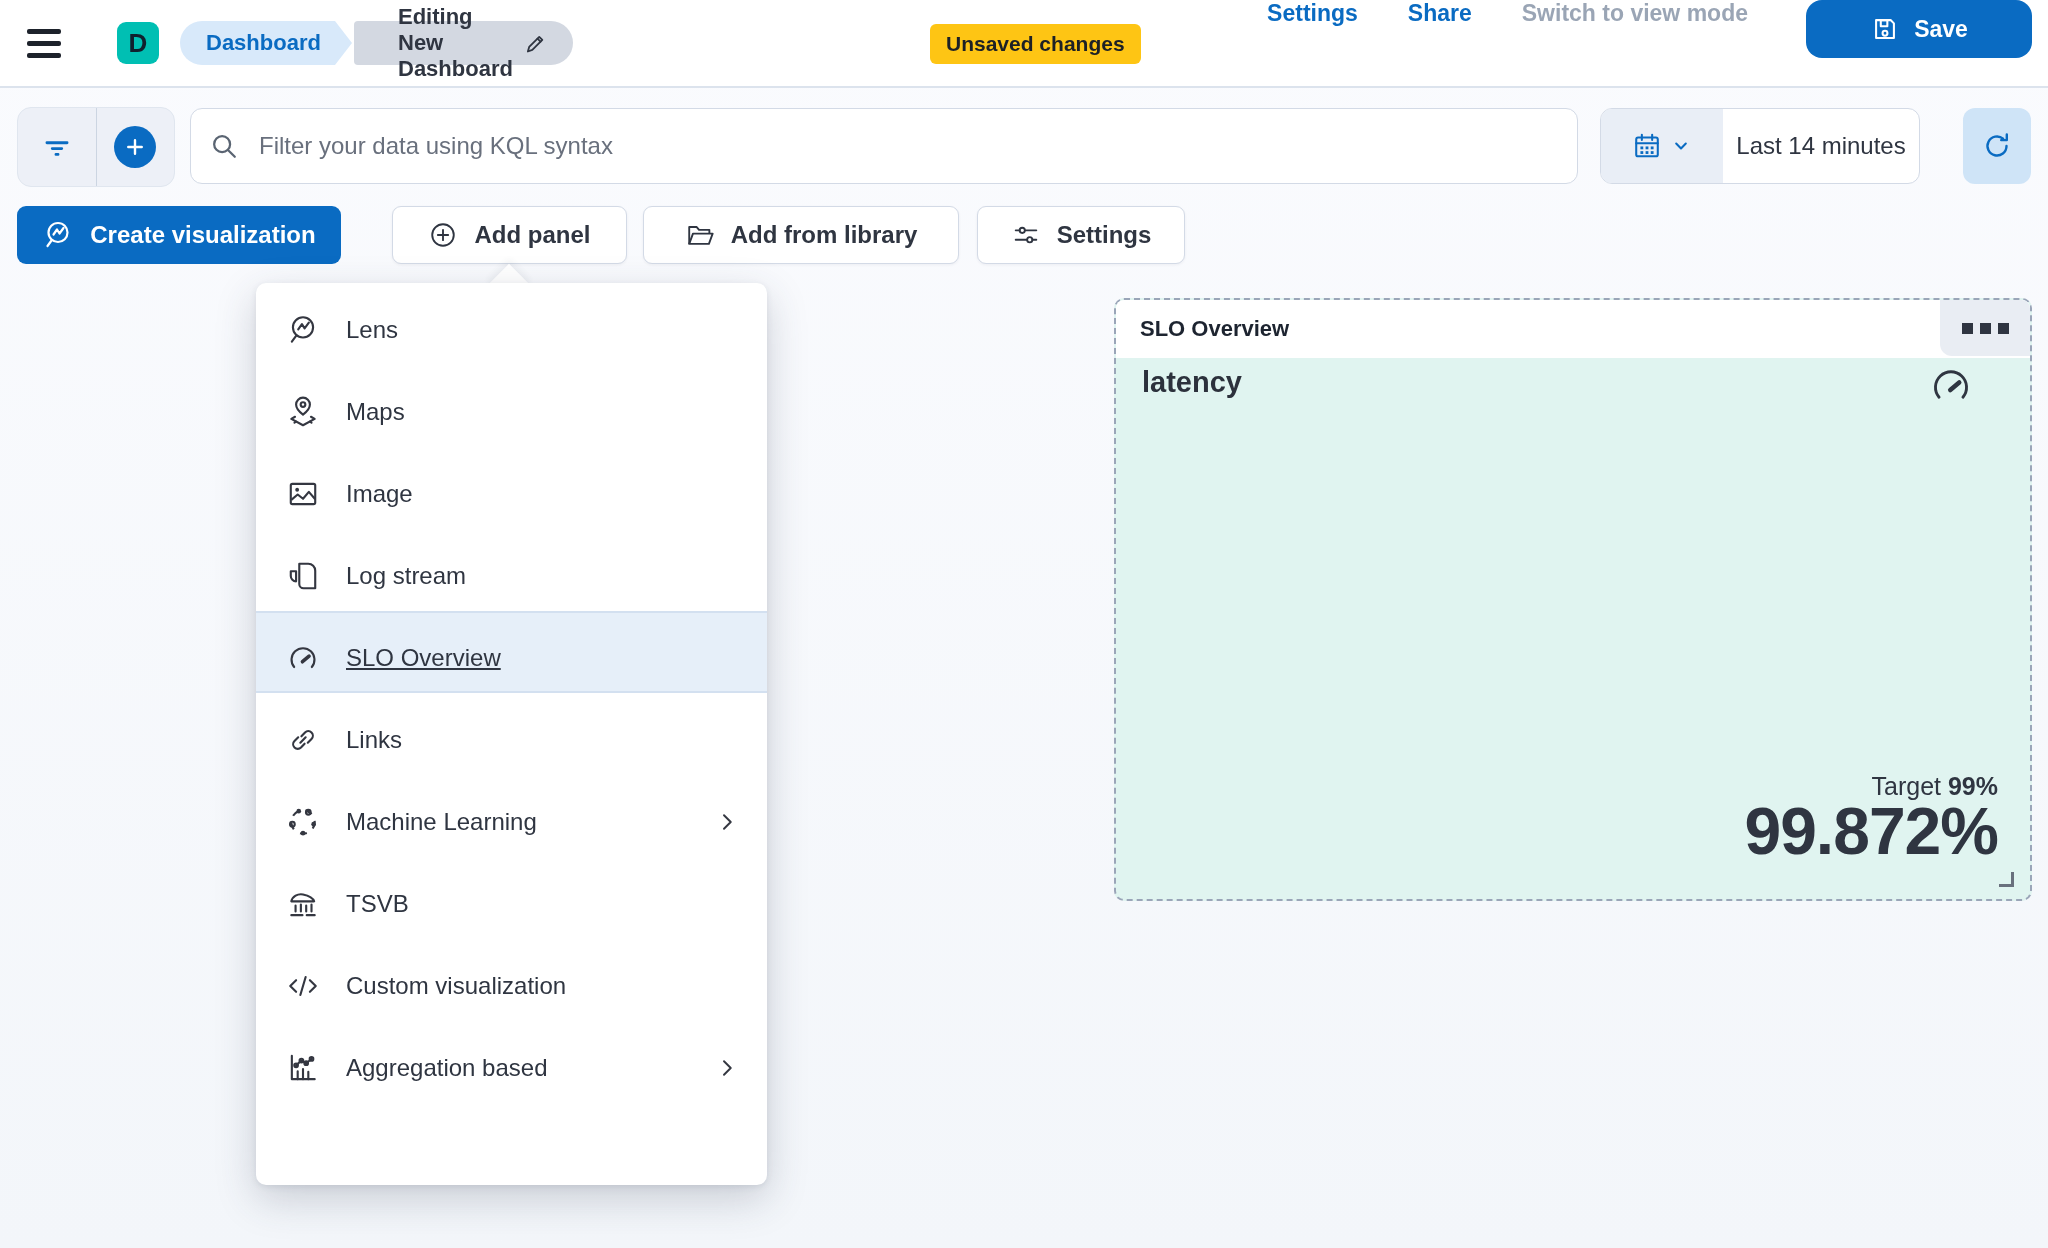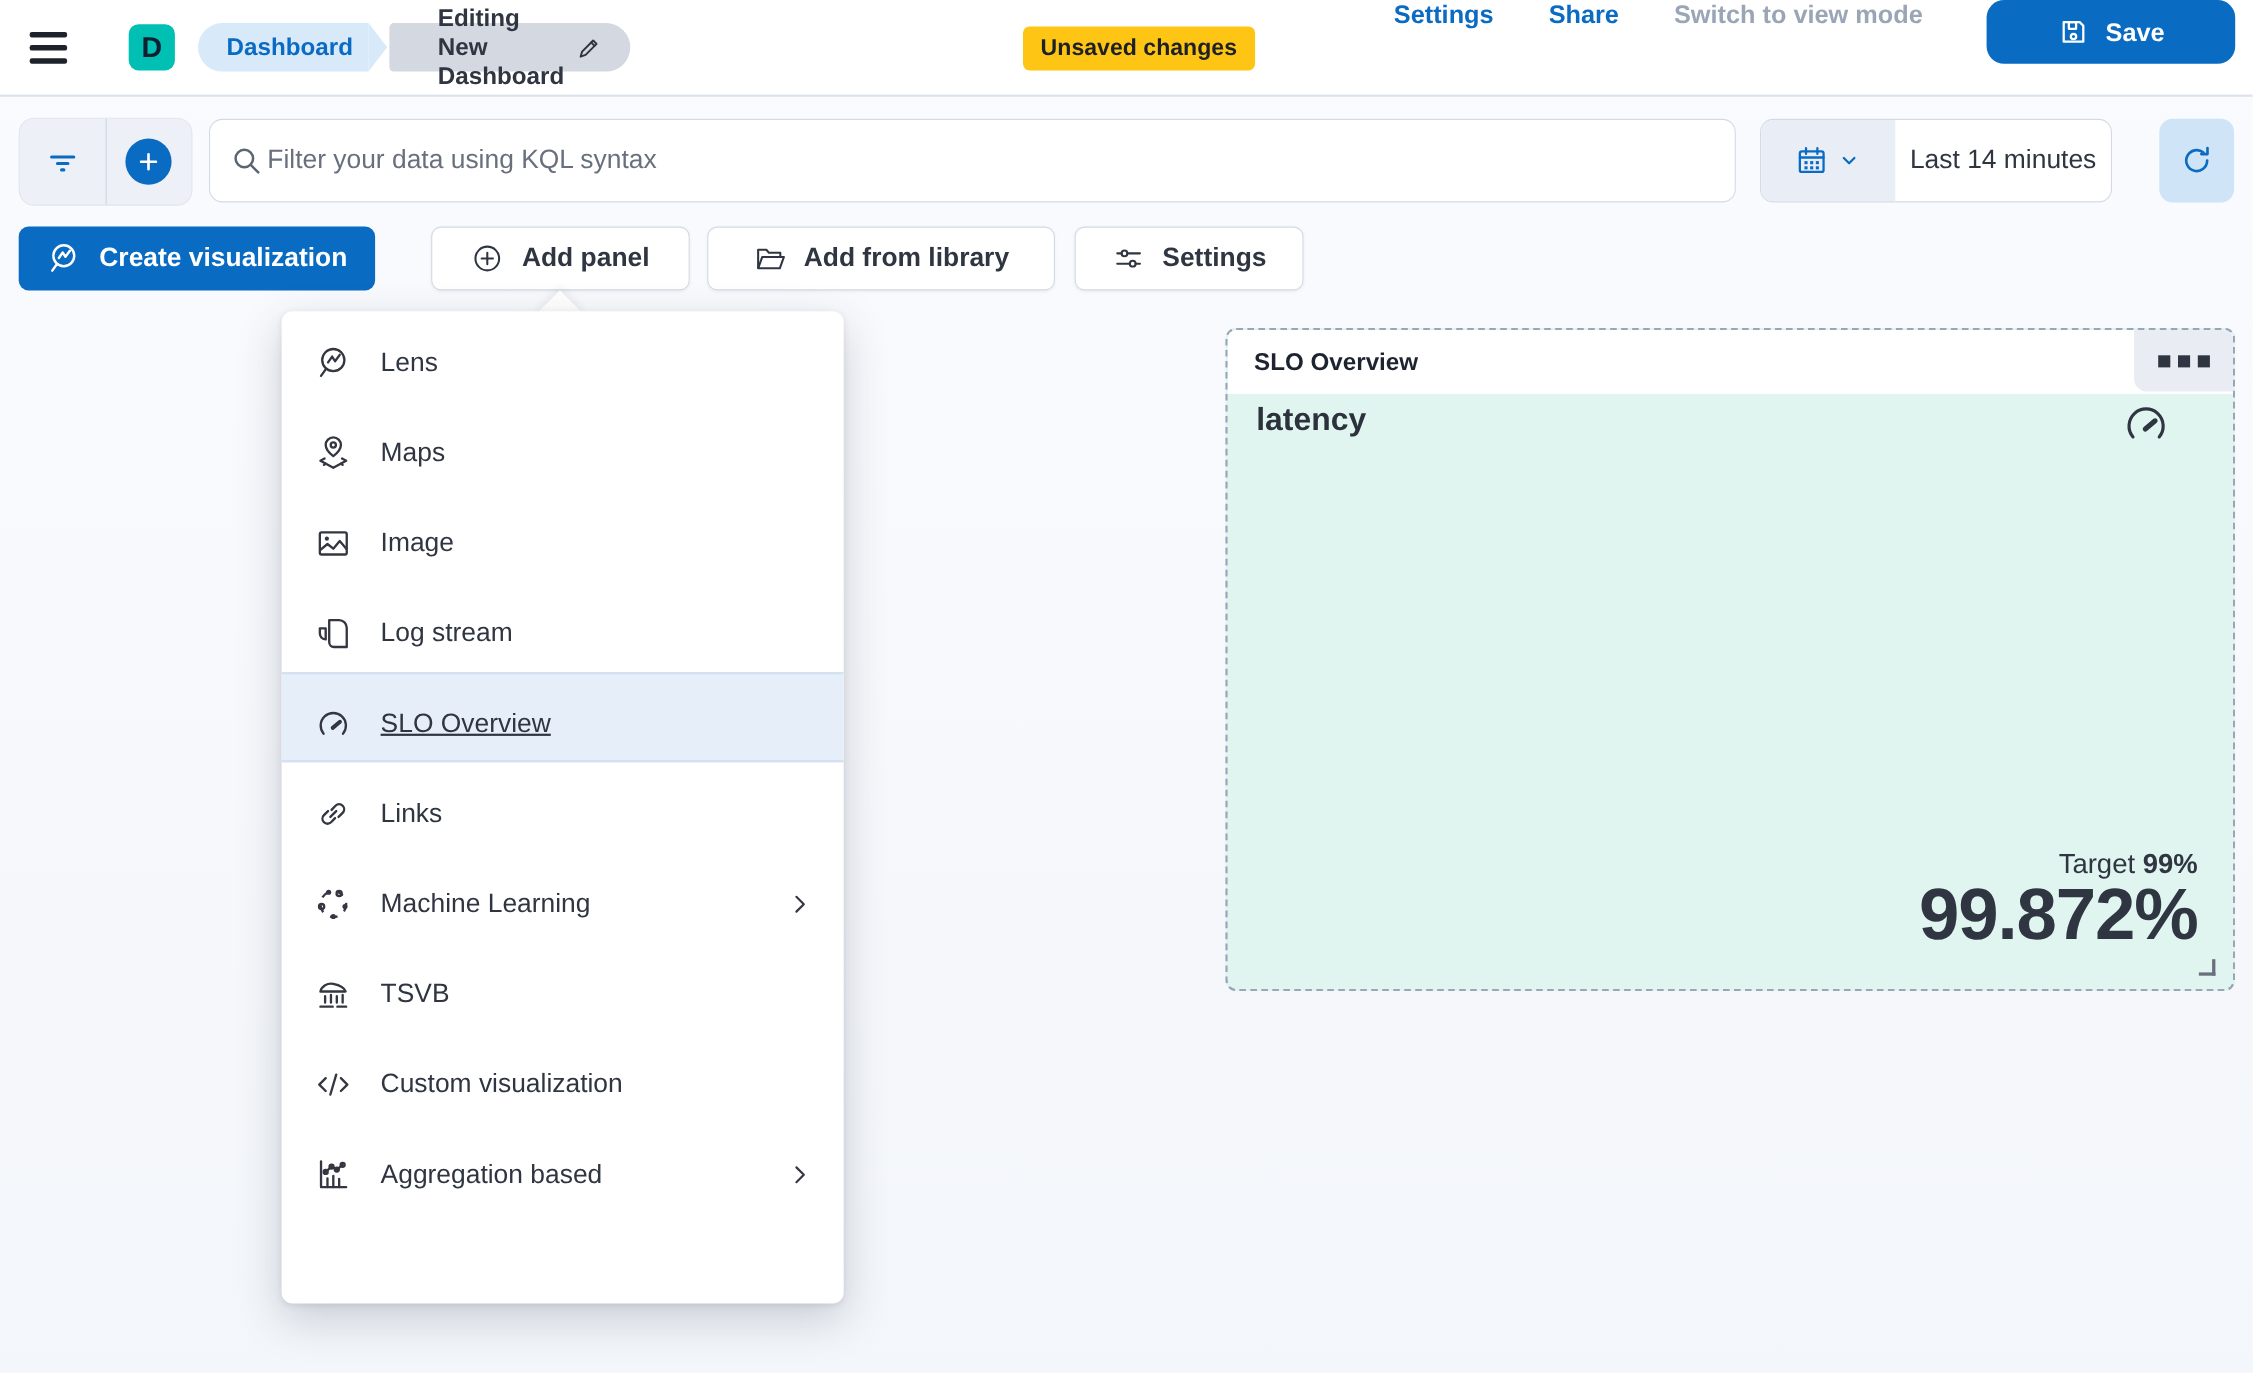--- a/index.html
+++ b/index.html
@@ -41,21 +41,21 @@
 
   
   .fgroup { position:absolute; left:17px; top:107px; width:158px; height:80px;
     background:#edf0f7; border:1px solid #e0e6ef; border-radius:14px; display:flex; }
   .fbtn { flex:1; display:flex; align-items:center; justify-content:center; cursor:pointer; }
   .fbtn:first-child { border-right:1.5px solid #ccd5e2; }
   .pluscircle { width:42px; height:42px; border-radius:50%; background:#0a6bc2;
     display:flex; align-items:center; justify-content:center; }
   .kql { position:absolute; left:190px; top:108px; width:1388px; height:76px;
     background:#fff; border:1.5px solid #d3dae6; border-radius:12px;
-    display:flex; align-items:center; padding:0 18px; gap:4px; }
+    display:flex; align-items:center; padding:0 18px; gap:20px; }
   .kql input { flex:1; border:none; outline:none; font-size:24px; color:#343741;
     font-family:inherit; background:transparent; }
   .kql input::placeholder { color:#69707d; }
   .timepicker { position:absolute; left:1600px; top:108px; width:320px; height:76px;
     background:#fff; border:1.5px solid #d3dae6; border-radius:12px; display:flex; overflow:hidden; }
   .tp-left { width:122px; background:#e9eef6; display:flex; align-items:center; justify-content:center;
     gap:8px; cursor:pointer; }
   .tp-right { flex:1; display:flex; align-items:center; justify-content:center;
     font-size:24px; color:#2f3541; cursor:pointer; }
   .refresh { position:absolute; left:1963px; top:108px; width:68px; height:76px;

